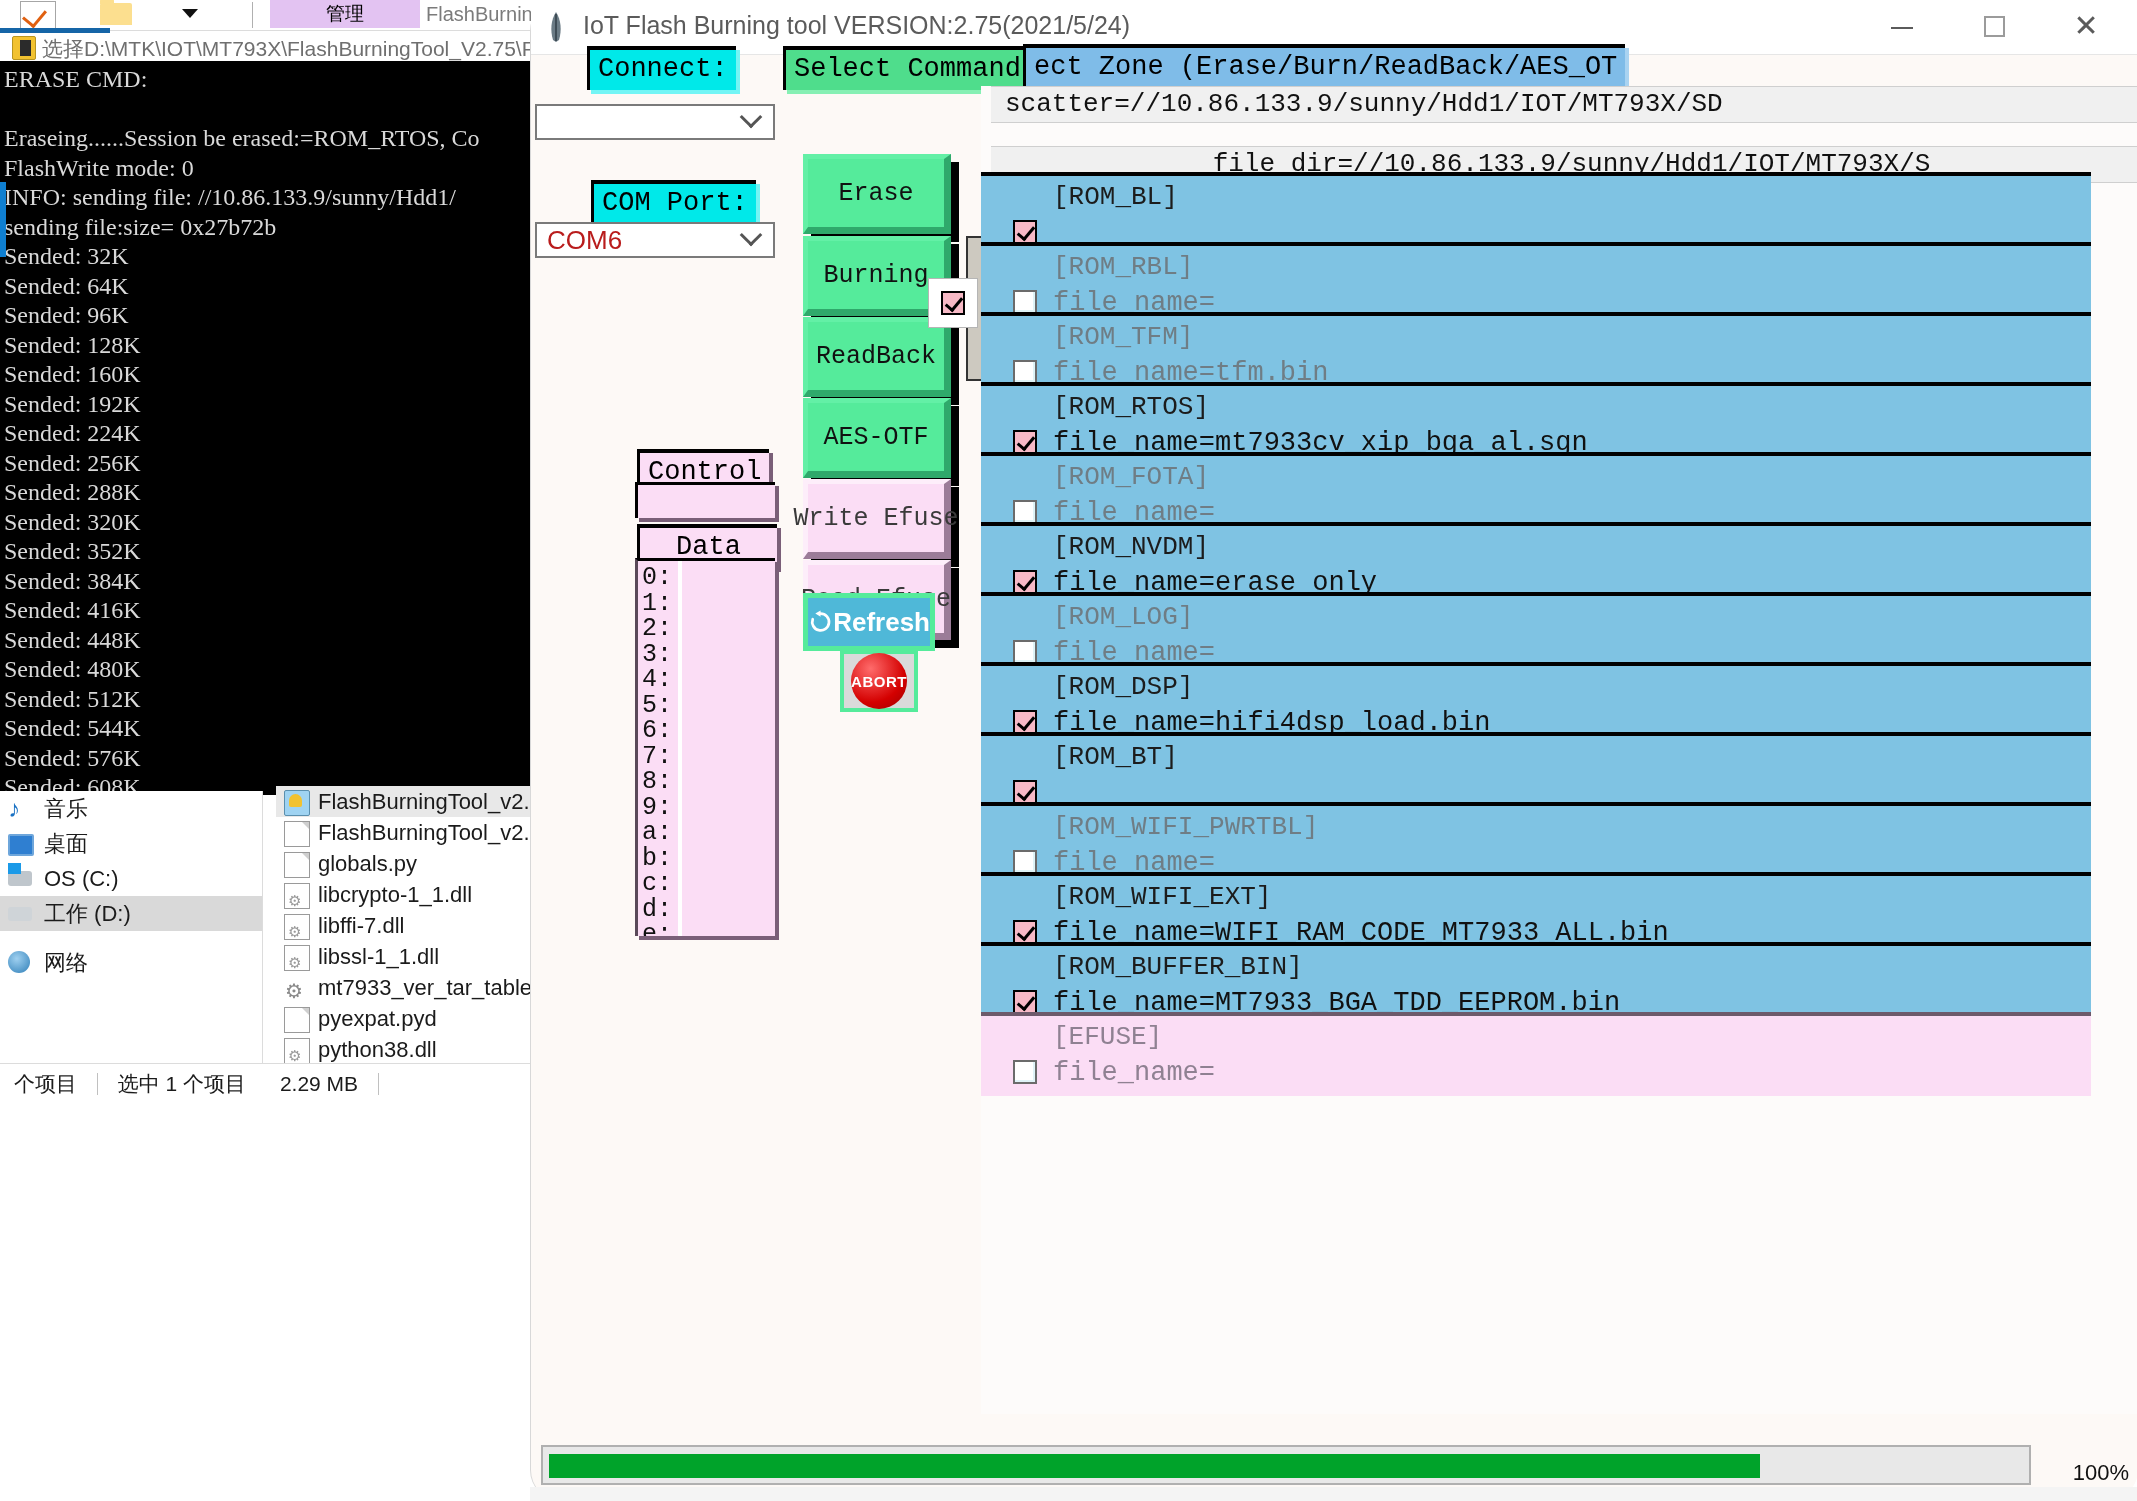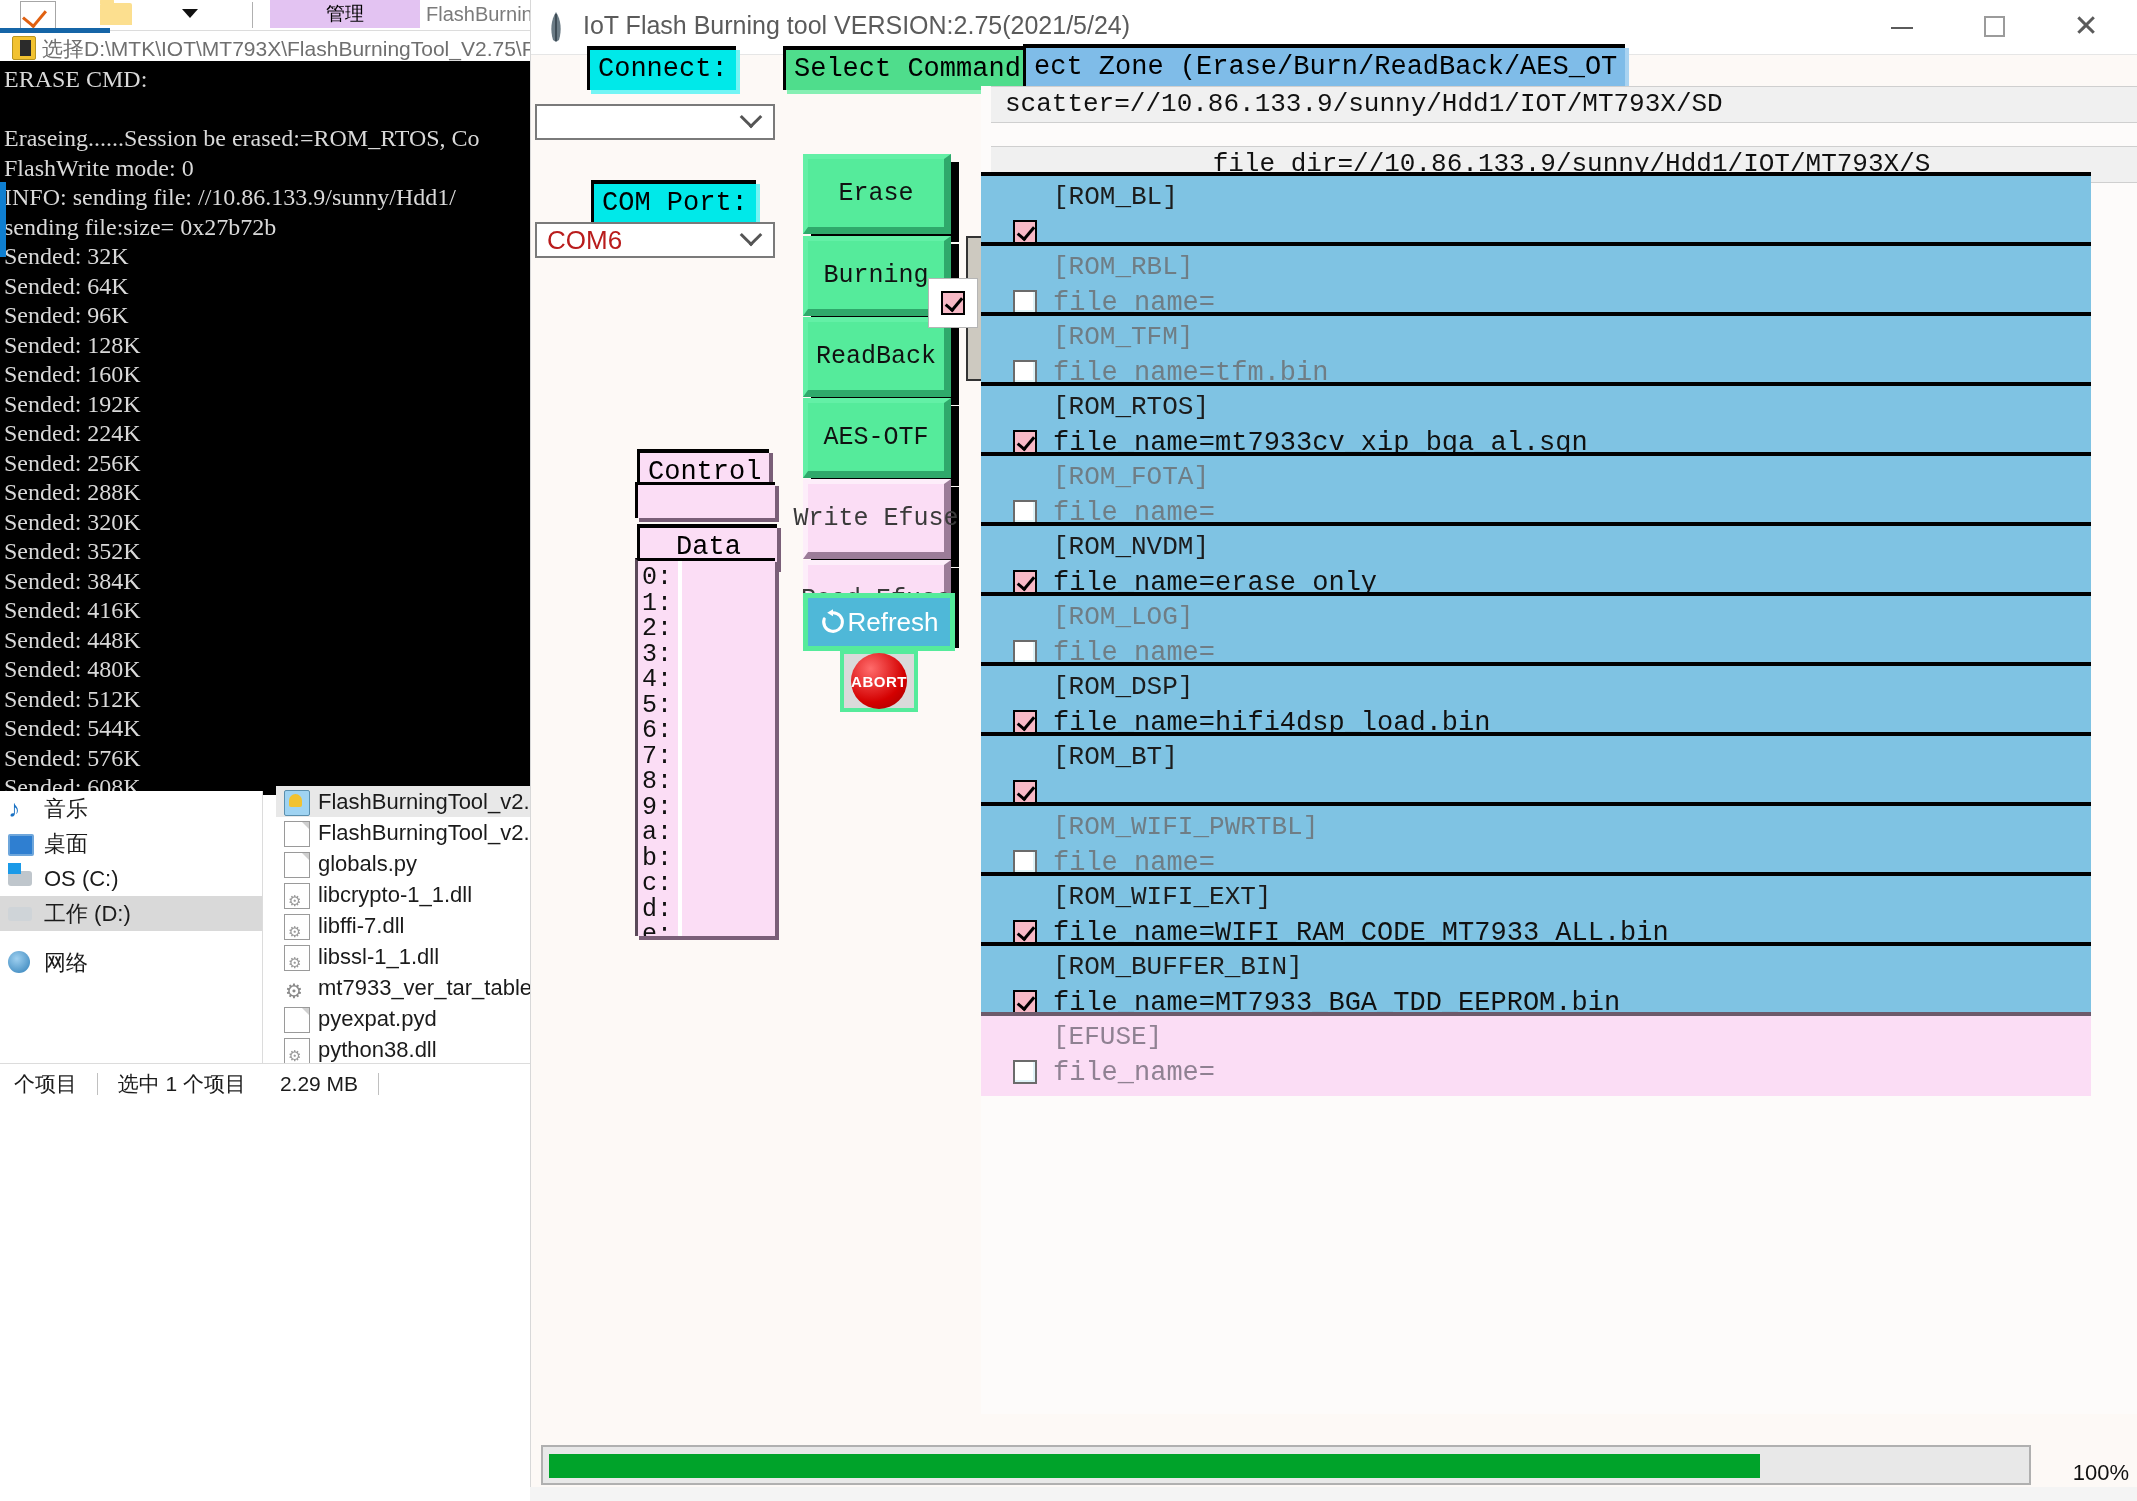--- a/index.html
+++ b/index.html
@@ -76,21 +76,21 @@
   .fi-py:after{content:"";position:absolute;left:4px;top:3px;width:13px;height:13px;
        background:#f2c230;border-radius:50% 50% 2px 2px;}
 
   #statusbar{position:absolute;left:0;top:1063px;width:730px;height:40px;background:#fff;
              border-top:1px solid #dcdcdc;font-size:21px;color:#1b1b1b;line-height:40px;}
   #statusbar .sb{display:inline-block;padding:0 14px;}
   #statusbar .vl{display:inline-block;width:1px;height:22px;background:#c0c0c0;vertical-align:-4px;}
 
   
   #tool{position:absolute;left:530px;top:0;width:1607px;height:1501px;background:#fdf9f6;
-        border-left:1px solid #d8d8d8;}
+        border-left:1px solid #d8d8d8;border-radius:31px;}
   #tool-title{position:absolute;left:0;top:0;width:1607px;height:54px;background:#fff;
               border-bottom:1px solid #e6e6e6;}
   #tool-icon{position:absolute;left:14px;top:12px;width:22px;height:30px;}
   #tool-title .ttl{position:absolute;left:52px;top:11px;font-size:25px;color:#5b5b5b;
               white-space:nowrap;}
   .wbtn{position:absolute;top:0;width:92px;height:52px;color:#5b5b5b;font-size:26px;
         text-align:center;line-height:52px;}
   #w-min{right:190px;} #w-max{right:98px;} #w-close{right:6px;font-size:30px;}
   #w-min .g{display:inline-block;width:22px;height:2px;background:#5b5b5b;vertical-align:6px;}
   #w-max .g{display:inline-block;width:17px;height:17px;border:2px solid #9b9b9b;vertical-align:-2px;}
@@ -116,23 +116,23 @@
   .cmdbtn{position:absolute;width:148px;height:80px;box-sizing:border-box;
      font-family:"Liberation Mono",monospace;font-size:25px;color:#111;
      display:flex;align-items:center;justify-content:center;white-space:nowrap;margin-top:36px;}
   .cmdbtn.grn{background:#55eb9b;border-top:5px solid #63f0a6;border-left:5px solid #63f0a6;
       border-right:7px solid #2fa96b;border-bottom:7px solid #2fa96b;
       box-shadow:8px 8px 0 #000;}
   .cmdbtn.pnk{background:#fbddf5;border-top:5px solid #fdeefa;border-left:5px solid #fdeefa;
       border-right:7px solid #9b7c98;border-bottom:7px solid #9b7c98;
       box-shadow:8px 8px 0 #000;color:#3a3a3a;}
 
-  #refreshbtn{position:absolute;width:152px;height:58px;background:#4fb8d8;
+  #refreshbtn{position:absolute;width:132px;height:58px;background:#4fb8d8;
      border:5px solid #55eb9b;box-sizing:border-box;display:flex;align-items:center;
-     justify-content:center;color:#fff;font-size:26px;}
+     justify-content:center;color:#fff;font-size:26px;font-weight:bold;}
   #abortbtn{position:absolute;width:78px;height:62px;background:#dadada;
      border:4px solid #55eb9b;box-sizing:border-box;display:flex;align-items:center;
      justify-content:center;}
   #abortbtn .ball{width:56px;height:56px;border-radius:50%;
      background:radial-gradient(circle at 35% 28%,#ff6b6b,#d40000 62%,#9c0000);
      display:flex;align-items:center;justify-content:center;
      font-size:15px;font-weight:bold;color:#fff;letter-spacing:.5px;}
 
   
   .pinkbox{position:absolute;background:#fbddf5;box-sizing:border-box;

